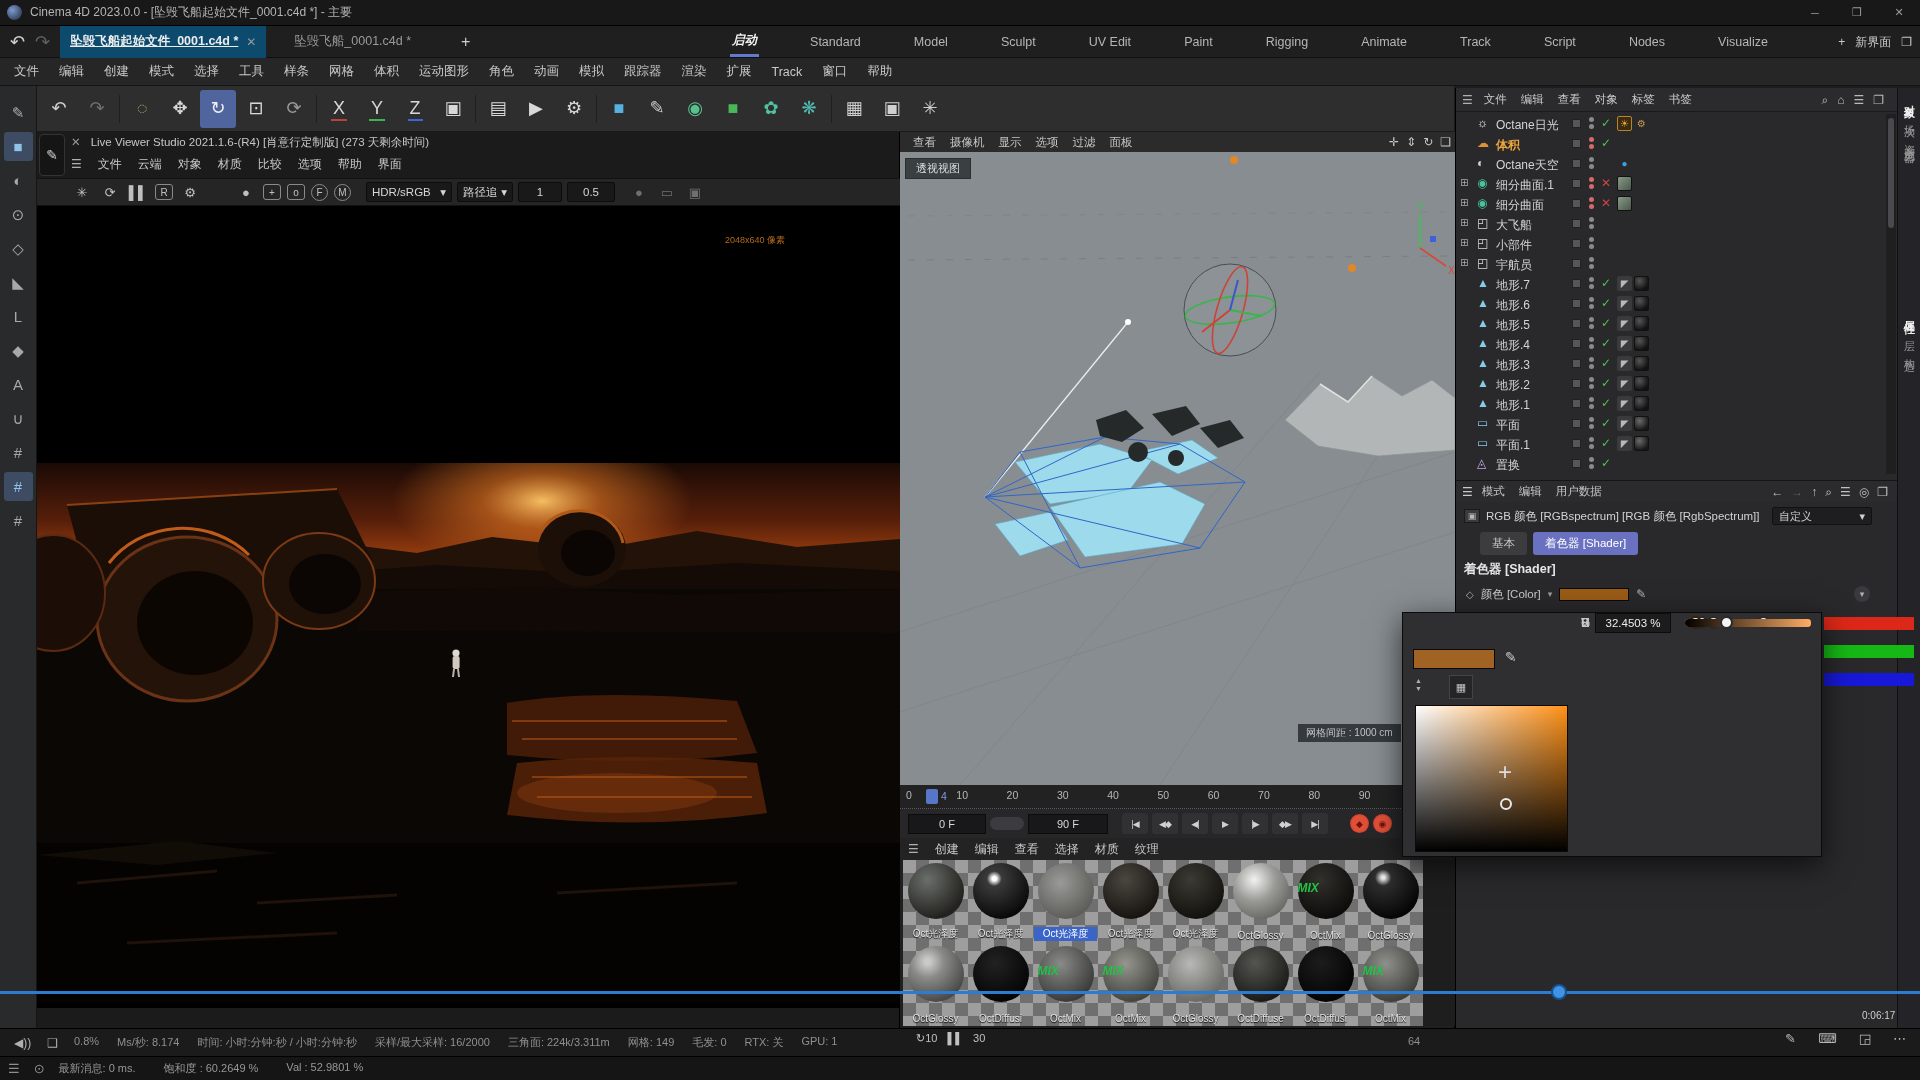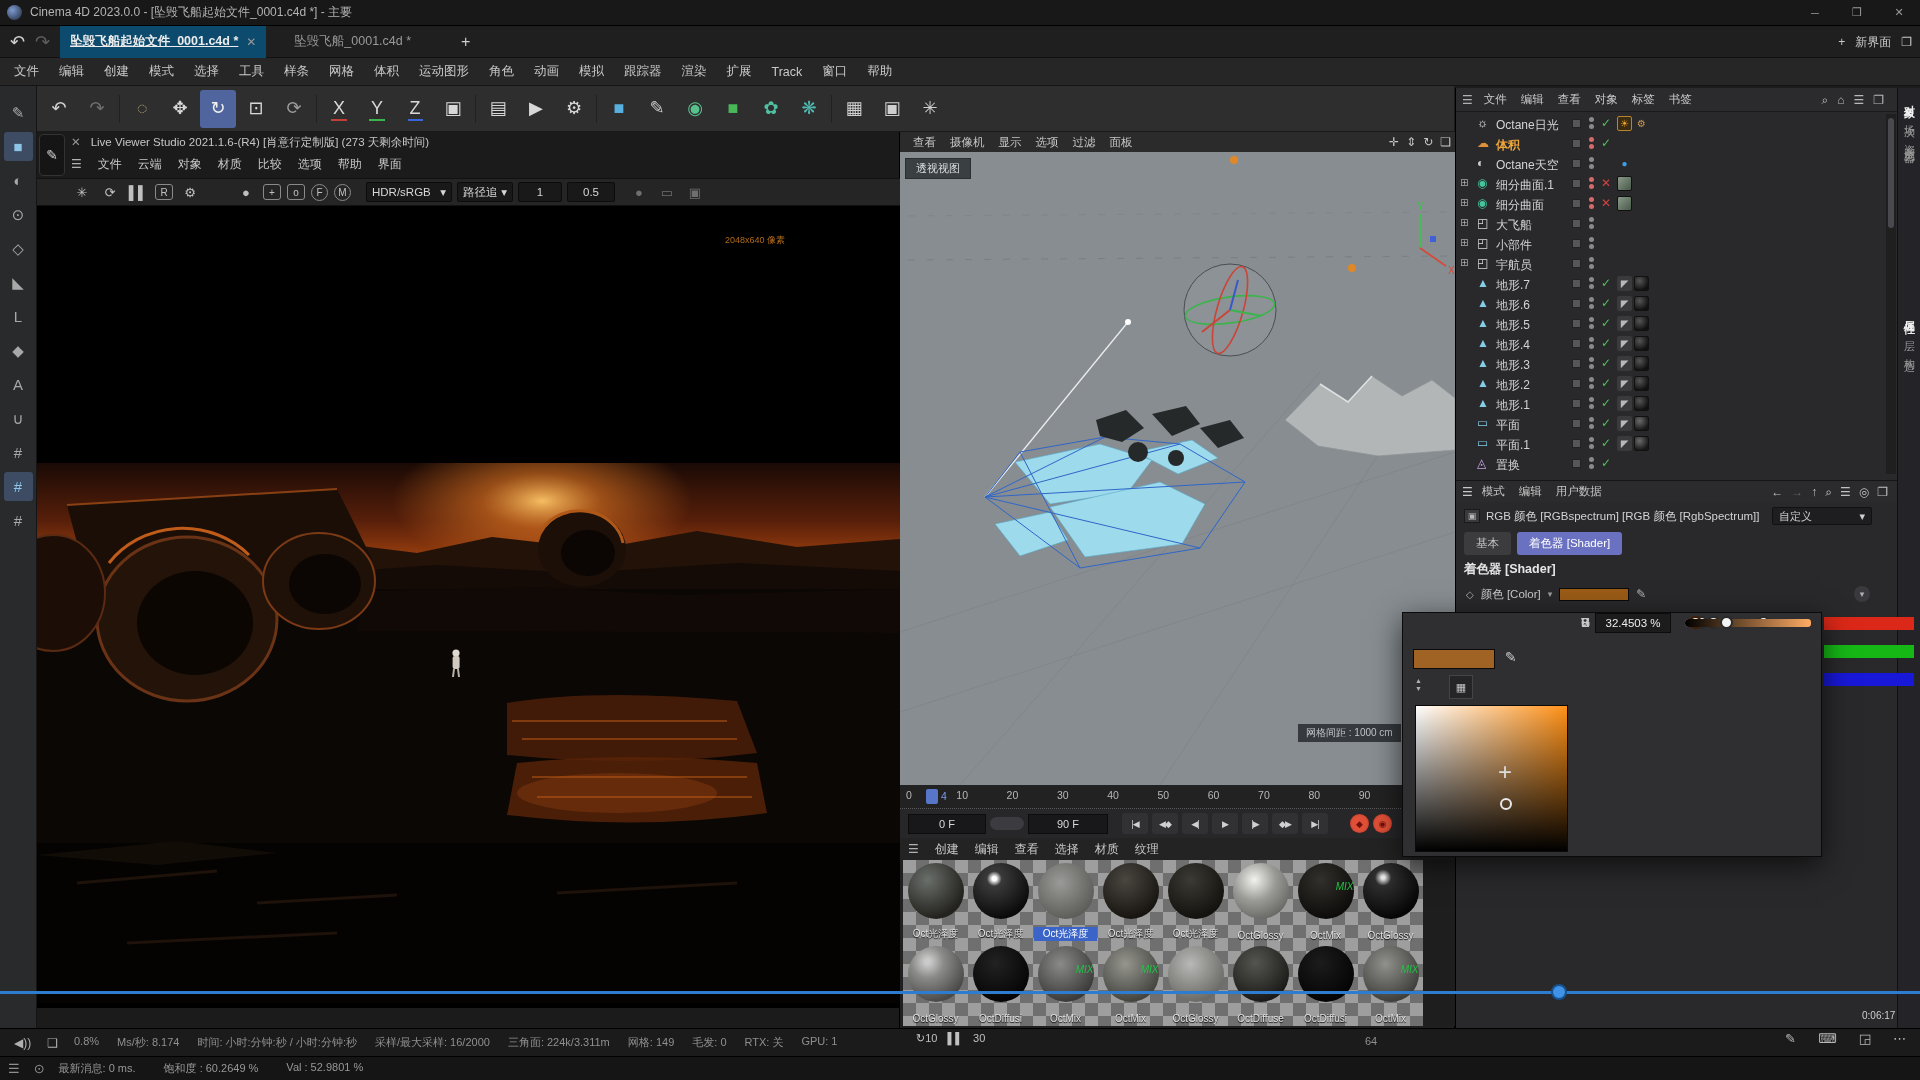--- a/index.html
+++ b/index.html
@@ -92,21 +92,21 @@
   
   #mats{left:900px;top:838px;width:555px;height:190px;background:#202021;border-right:1px solid #000}
   #matmenu{left:0;top:0;width:555px;height:22px;background:#232324;padding-left:8px;gap:4px}
   #matmenu .mi{padding:3px 8px;font-size:12px;color:#c8c8c8}
   #matgrid{left:3px;top:22px;width:520px;height:166px;display:flex;flex-wrap:wrap;align-content:flex-start;
     background-color:#9e9e9e;
     background-image:linear-gradient(45deg,#6f6f6f 25%,transparent 25%,transparent 75%,#6f6f6f 75%),linear-gradient(45deg,#6f6f6f 25%,transparent 25%,transparent 75%,#6f6f6f 75%);
     background-size:26px 26px;background-position:0 0,13px 13px}
   .mat{width:65px;height:83px;position:relative}
   .ball{width:56px;height:56px;border-radius:50%;margin:3px auto 0;position:relative}
-  .mix{position:absolute;left:0;right:0;top:18px;text-align:right;font-weight:normal;font-style:italic;font-size:10px;color:#22c246}
+  .mix{position:absolute;left:0;right:0;top:18px;text-align:left;font-weight:bold;font-style:italic;font-size:12px;color:#22c246}
   .mlabel{position:absolute;bottom:2px;left:1px;right:1px;text-align:center;font-size:10px;color:#e2e2e2;white-space:nowrap;overflow:hidden;text-shadow:0 1px 1px #000}
   .mat.sel .mlabel{background:#3a64c8;color:#fff;text-shadow:none}
   #matright{left:523px;top:22px;width:32px;height:166px;background:#1e1e1f}
 
   
   #rightcol{left:1455px;top:88px;width:442px;height:940px;background:#29292b;border-left:1px solid #000}
   #omhead{left:0;top:0;width:442px;height:24px;background:#2b2b2d;border-bottom:1px solid #1a1a1a;padding-left:6px;gap:2px}
   #omhead .mi{padding:3px 7px;font-size:11.5px;color:#c8c8c8}
   #omhead .h{color:#b0b0b0;margin-right:2px}
   #omicons{position:absolute;right:14px;top:0;height:24px;display:flex;gap:9px;align-items:center;color:#b8b8b8;font-size:12px}
@@ -130,21 +130,21 @@
   #omscroll{left:430px;top:26px;width:10px;height:360px;background:#1f1f20}
   #omscroll i{display:block;width:6px;height:110px;margin:4px auto 0;background:#4a4a4e;border-radius:3px}
 
   #amhead{left:0;top:392px;width:442px;height:22px;background:#2b2b2d;border-top:1px solid #151515;padding-left:6px;gap:2px}
   #amhead .mi{padding:2px 7px;font-size:11.5px;color:#c8c8c8}
   #amicons{position:absolute;right:10px;top:0;height:22px;display:flex;gap:8px;align-items:center;color:#c0c0c0;font-size:12px}
   #amcrumb{left:0;top:416px;width:442px;height:24px;padding-left:8px;gap:6px}
   #amcrumb .bi{width:16px;height:14px;background:#3a3a3c;border:1px solid #1a1a1a;color:#b8b8b8;font-size:9px}
   #amcrumb .t{font-size:11.5px;color:#d2d2d2;white-space:nowrap}
   #presetbox{position:absolute;right:26px;top:3px;width:100px;height:18px;background:#1e1e20;border:1px solid #111;border-radius:2px;display:flex;align-items:center;justify-content:space-between;padding:0 6px;font-size:11px;color:#d0d0d0}
-  #amtabs{left:0;top:442px;width:442px;height:26px;padding-left:8px;gap:6px}
+  #amtabs{left:0;top:442px;width:442px;height:26px;padding-left:24px;gap:6px}
   .amtab{padding:4px 12px;border-radius:3px;font-size:11.5px;background:#3c3c3e;color:#c8c8c8}
   .amtab.on{background:#6a71c0;color:#fff}
   #amsec{left:0;top:470px;width:442px;height:22px;padding-left:8px;font-weight:bold;font-size:12.5px;color:#e6e6e6;display:flex;align-items:center}
   #amcolor{left:0;top:494px;width:442px;height:24px;padding-left:10px;gap:7px}
   #amcolor .dia{color:#b0b0b0;font-size:10px}
   #amcolor .t{font-size:11.5px;color:#c8c8c8}
   #amcolor .car{color:#9a9a9a;font-size:9px}
   #amswatch{width:70px;height:13px;border:1px solid #0a0a0a}
   #amdrop{position:absolute;right:28px;top:4px;width:16px;height:16px;border-radius:50%;background:#3a3a3e;color:#b0b0b0;font-size:9px}
 
@@ -153,21 +153,21 @@
   .vtab{writing-mode:vertical-rl;font-size:11px;color:#9a9a9a;padding:8px 0;letter-spacing:2px}
   .vtab.on{color:#f0f0f0;font-weight:bold}
   #vgroup2{margin-top:150px}
 
   
   #statusbar{left:0;top:1028px;width:1920px;height:28px;background:#1b1b1c;border-top:1px solid #000;padding-left:14px;gap:16px}
   #statusbar .s{font-size:11px;color:#8f8f8f;white-space:nowrap}
   #statusbar .icn{color:#b0b0b0;font-size:12px}
   #miniplay{position:absolute;left:916px;top:3px;display:flex;gap:10px}
   #miniplay .s{color:#c0c0c0;font-size:11px}
-  #gputail{position:absolute;left:1365px;top:6px;font-size:11px;color:#8f8f8f}
+  #gputail{position:absolute;left:1408px;top:6px;font-size:11px;color:#8f8f8f}
   #brícons{position:absolute;right:14px;top:2px;display:flex;gap:22px;color:#b8b8b8;font-size:13px}
   #bottombar{left:0;top:1056px;width:1920px;height:24px;background:#151516;border-top:1px solid #000;padding-left:8px;gap:14px}
   #bottombar .s{font-size:11px;color:#979797}
   #bottombar .icn{color:#8f8f8f;font-size:13px}
   #remaining{left:1862px;top:1010px;font-size:10px;color:#cfcfcf;z-index:6}
 
   
   #scrub{left:0;top:991px;width:1920px;height:3px;background:#2e7cd0;z-index:14}
   #scrubknob{left:1551px;top:984px;width:16px;height:16px;border-radius:50%;background:#3f92e6;border:2px solid #16518e;z-index:15}
 
@@ -210,20 +210,34 @@
   <span class="uglyph">↶</span>
   <span class="uglyph dim">↷</span>
   <div class="doctab active">
     <span class="dt">坠毁飞船起始文件_0001.c4d *</span>
     <span class="x">✕</span>
   </div>
   <div class="doctab" style="margin-left:18px">
     <span class="dt">坠毁飞船_0001.c4d *</span>
   </div>
   <span class="plustab">+</span>
+  <div id="layouttabs">
+      <span class="ltab on">启动</span>
+      <span class="ltab">Standard</span>
+      <span class="ltab">Model</span>
+      <span class="ltab">Sculpt</span>
+      <span class="ltab">UV Edit</span>
+      <span class="ltab">Paint</span>
+      <span class="ltab">Rigging</span>
+      <span class="ltab">Animate</span>
+      <span class="ltab">Track</span>
+      <span class="ltab">Script</span>
+      <span class="ltab">Nodes</span>
+      <span class="ltab">Visualize</span>
+    </div>
   <div id="newlayout">
     <span>+</span>
     <span>新界面</span>
     <span>❐</span>
   </div>
 </div>
 
 <div id="menurow" class="abs flex">
     <span class="mi">文件</span>
     <span class="mi">编辑</span>

